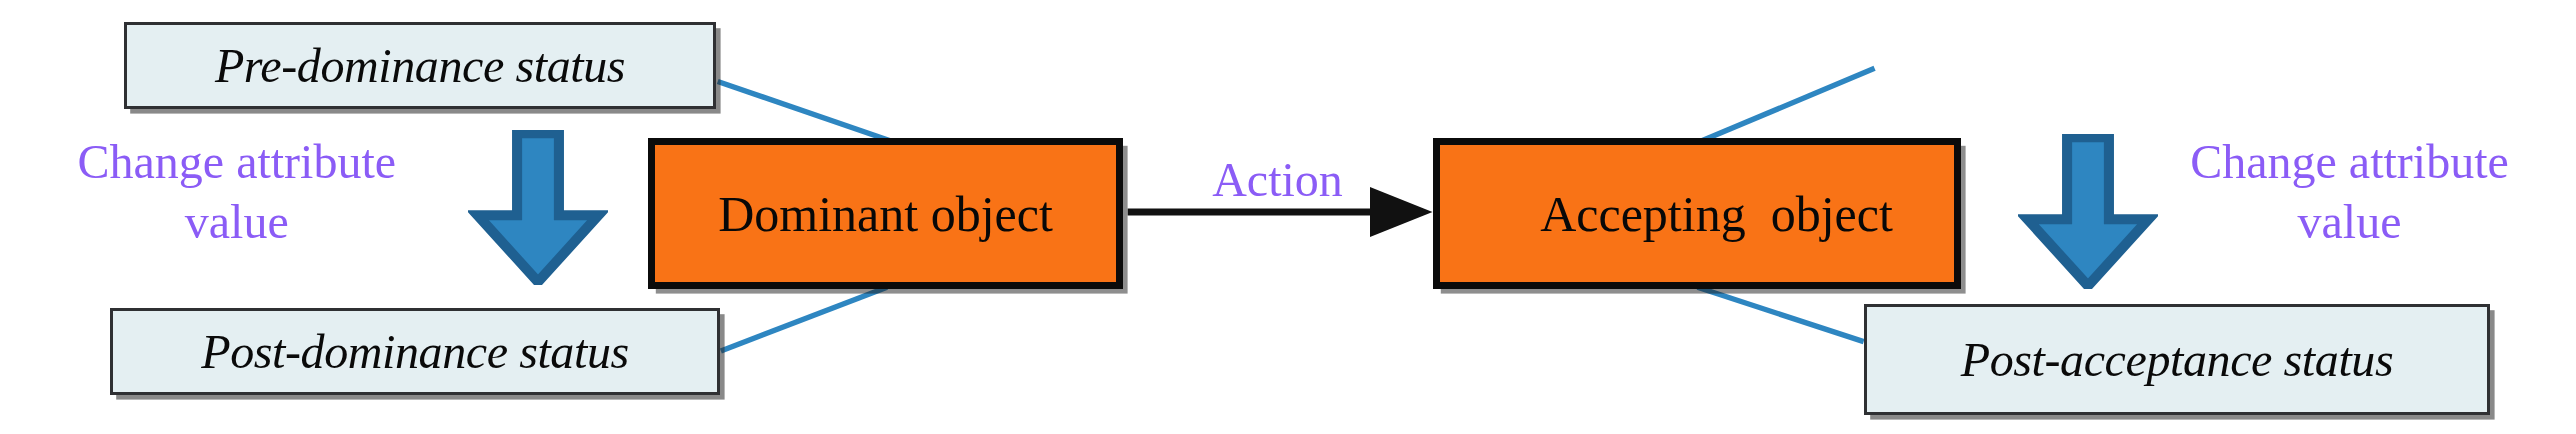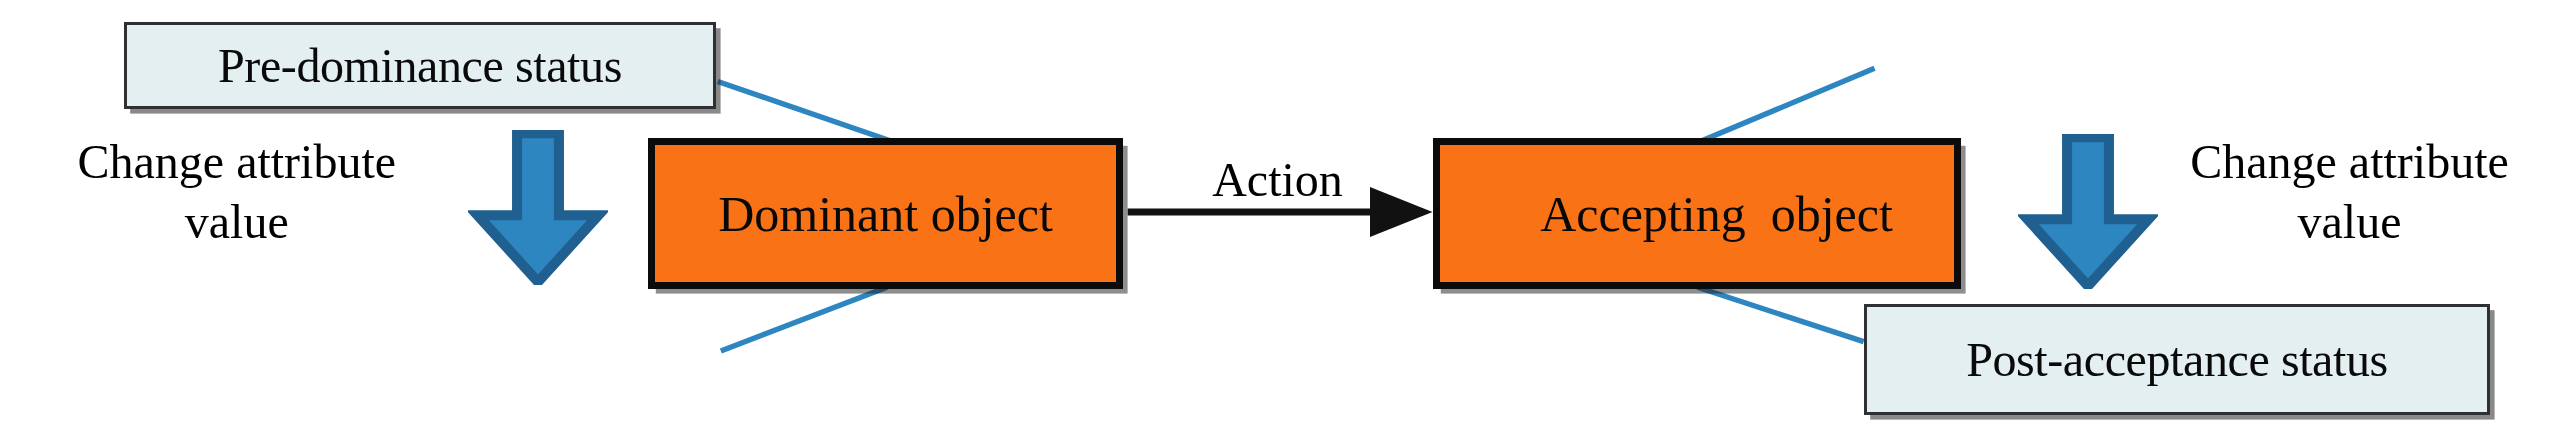--- a/index.html
+++ b/index.html
@@ -33,41 +33,42 @@
     box-shadow: 5.4px 5.4px 0 -0.8px rgba(40,40,40,0.55);
     display: flex;
     align-items: center;
     justify-content: center;
     color: #0a0a0a;
     font-size: 48px;
     line-height: 1;
     letter-spacing: -0.4px;
     white-space: nowrap;
     z-index: 5;
+    font-style: italic;
   }
   
   .object-box {
     position: absolute;
     box-sizing: border-box;
     background: #f97316;
     border: 7px solid #0b0b0b;
     box-shadow: 6.2px 6.2px 0 -1.6px rgba(30,30,30,0.5);
     display: flex;
     align-items: center;
     justify-content: center;
     color: #080808;
     font-size: 50px;
     line-height: 1;
     white-space: pre;
     z-index: 6;
   }
   
   .caption {
     position: absolute;
-    color: #000000;
+    color: #8b5cf6;
     font-size: 48px;
     line-height: 1.25;
     text-align: center;
     white-space: pre-line;
     z-index: 4;
   }
   .caption.action-label {
     white-space: nowrap;
     line-height: 1;
   }
@@ -107,20 +108,23 @@
 value</div>
 
   <svg class="down-arrow" style="left:468px; top:130px;" width="140" height="155" viewBox="0 0 180 200" xmlns="http://www.w3.org/2000/svg">
     <path d="M63,4 L117,4 L117,110 L168,110 L90,196 L12,110 L63,110 Z" fill="#2E86C1" stroke="#1F6091" stroke-width="13" stroke-linejoin="miter"></path>
   </svg>
 
   <div class="object-box" style="left:648px; top:138px; width:475px; height:151px;">
     <span>Dominant object</span>
   </div>
 
+  <div class="status-box" style="left:110px; top:308px; width:610px; height:87px;">
+    <span>Post-dominance status</span>
+  </div>
 
   <div class="caption action-label" style="left:1165px; top:137px; width:225px;margin-top:19px;">Action</div>
 
 
   <div class="object-box" style="left:1433px; top:138px; width:528px; height:151px;padding-left:39px;">
     <span>Accepting  object</span>
   </div>
 
   <svg class="down-arrow" style="left:2018px; top:134px;" width="140" height="155" viewBox="0 0 180 200" xmlns="http://www.w3.org/2000/svg">
     <path d="M63,4 L117,4 L117,110 L168,110 L90,196 L12,110 L63,110 Z" fill="#2E86C1" stroke="#1F6091" stroke-width="13" stroke-linejoin="miter"></path>

